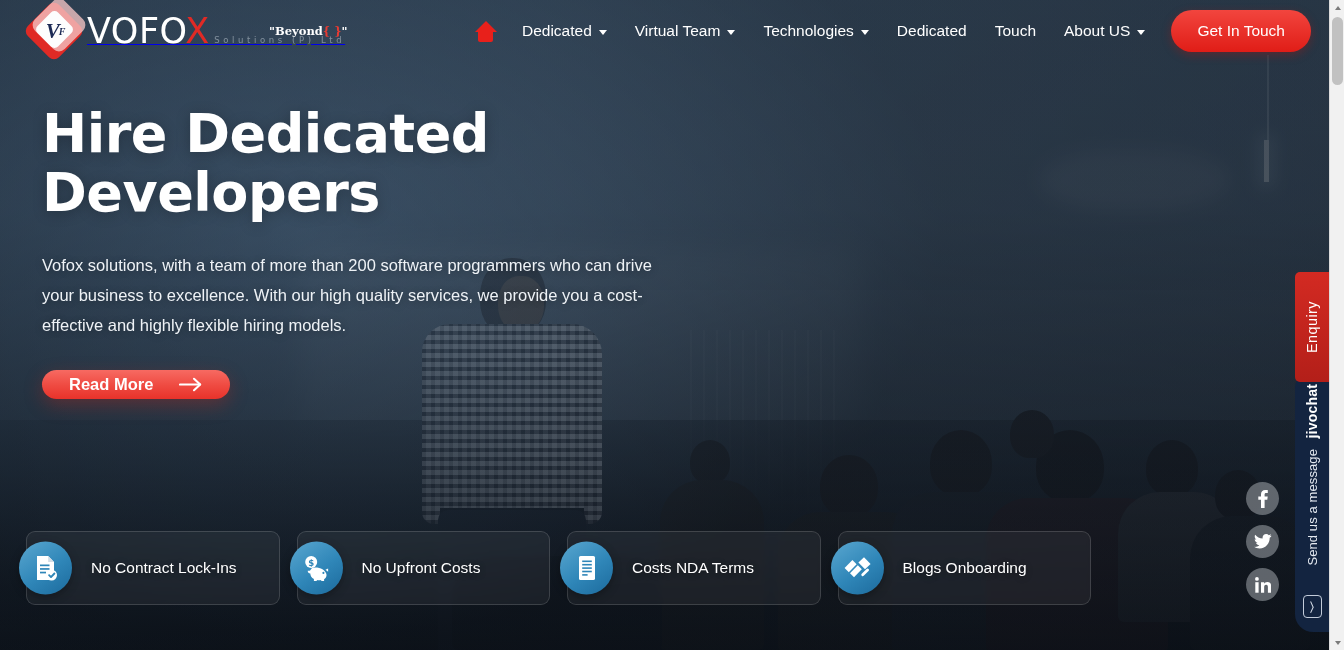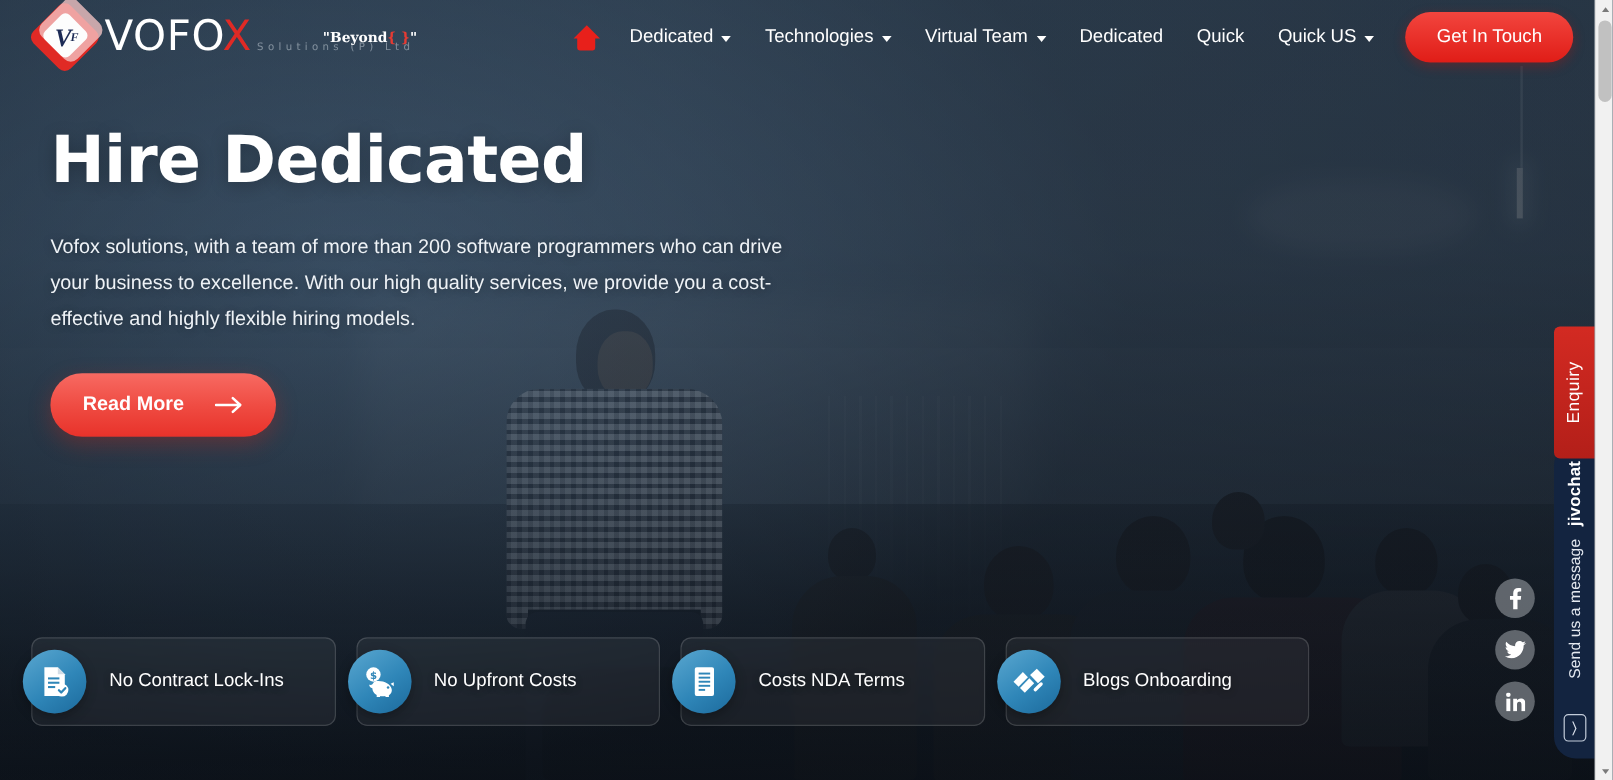--- a/index.html
+++ b/index.html
@@ -192,21 +192,21 @@
     font-size: 21px;
     font-style: italic;
     font-weight: 700;
     color: #1c2a55;
     letter-spacing: -1px;
     padding-left: 2px;
     padding-top: 1px;
   }
   .brand-v sup { font-size: 10px; }
 
-  .brand-text { margin-left: 5px; position: relative; }
+  .brand-text { margin-left: 5px; position: relative; text-decoration: underline; }
   .brand-name {
     font-size: 35px;
     font-weight: 400;
     letter-spacing: .5px;
     line-height: 1;
     color: #ffffff;
     font-family: "DejaVu Sans", sans-serif;
   }
   .brand-name .x { color: #e02a25; }
   .brand-sub {
@@ -316,21 +316,21 @@
   }
   .btn-readmore {
     margin-top: 30px;
     display: inline-flex;
     align-items: center;
     gap: 26px;
     background: linear-gradient(180deg, #f76a62 0%, #ef4b42 52%, #e8322a 100%);
     color: #ffffff;
     border: none;
     border-radius: 28px;
-    padding: 17px 27px;
+    padding: 5px 27px;
     font-size: 16.5px;
     font-weight: 700;
     cursor: pointer;
     font-family: "Liberation Sans", sans-serif;
     box-shadow: 0 6px 18px rgba(190,40,30,.35);
   }
   .arrow-icon { display: flex; align-items: center; }
 
   
   .feature-row {
@@ -564,49 +564,50 @@
             <span class="home-base"></span>
           </span>
         </a>
 
         <a class="nav-link" href="#">
           <span>Dedicated</span>
           <span class="caret"></span>
         </a>
 
         <a class="nav-link" href="#">
+          <span>Virtual Team</span>
+          <span class="caret"></span>
+        </a>
+
+        <a class="nav-link" href="#">
           <span>Technologies</span>
           <span class="caret"></span>
         </a>
 
         <a class="nav-link" href="#">
-          <span>Virtual Team</span>
-          <span class="caret"></span>
-        </a>
-
-        <a class="nav-link" href="#">
           <span>Dedicated</span>
         </a>
 
         <a class="nav-link" href="#">
-          <span>Quick</span>
+          <span>Touch</span>
         </a>
 
         <a class="nav-link" href="#">
-          <span>Quick US</span>
+          <span>About US</span>
           <span class="caret"></span>
         </a>
 
         <button class="btn-getintouch">Get In Touch</button>
       </nav>
     </header>
 
     <section class="hero-content">
       <h1 class="hero-title">
         <span>Hire Dedicated</span><br>
+        <span>Developers</span>
       </h1>
       <p class="hero-desc">Vofox solutions, with a team of more than 200 software programmers who can drive your business to excellence. With our high quality services, we provide you a cost-effective and highly flexible hiring models.</p>
       <button class="btn-readmore">
         <span>Read More</span>
         <span class="arrow-icon">
           <svg width="24" height="15" viewBox="0 0 24 15" fill="none">
             <path d="M1 7.5 H21" stroke="#fff" stroke-width="2.1" stroke-linecap="round"></path>
             <path d="M15 1.8 L21.2 7.5 L15 13.2" stroke="#fff" stroke-width="2.1" stroke-linecap="round" stroke-linejoin="round"></path>
           </svg>
         </span>

